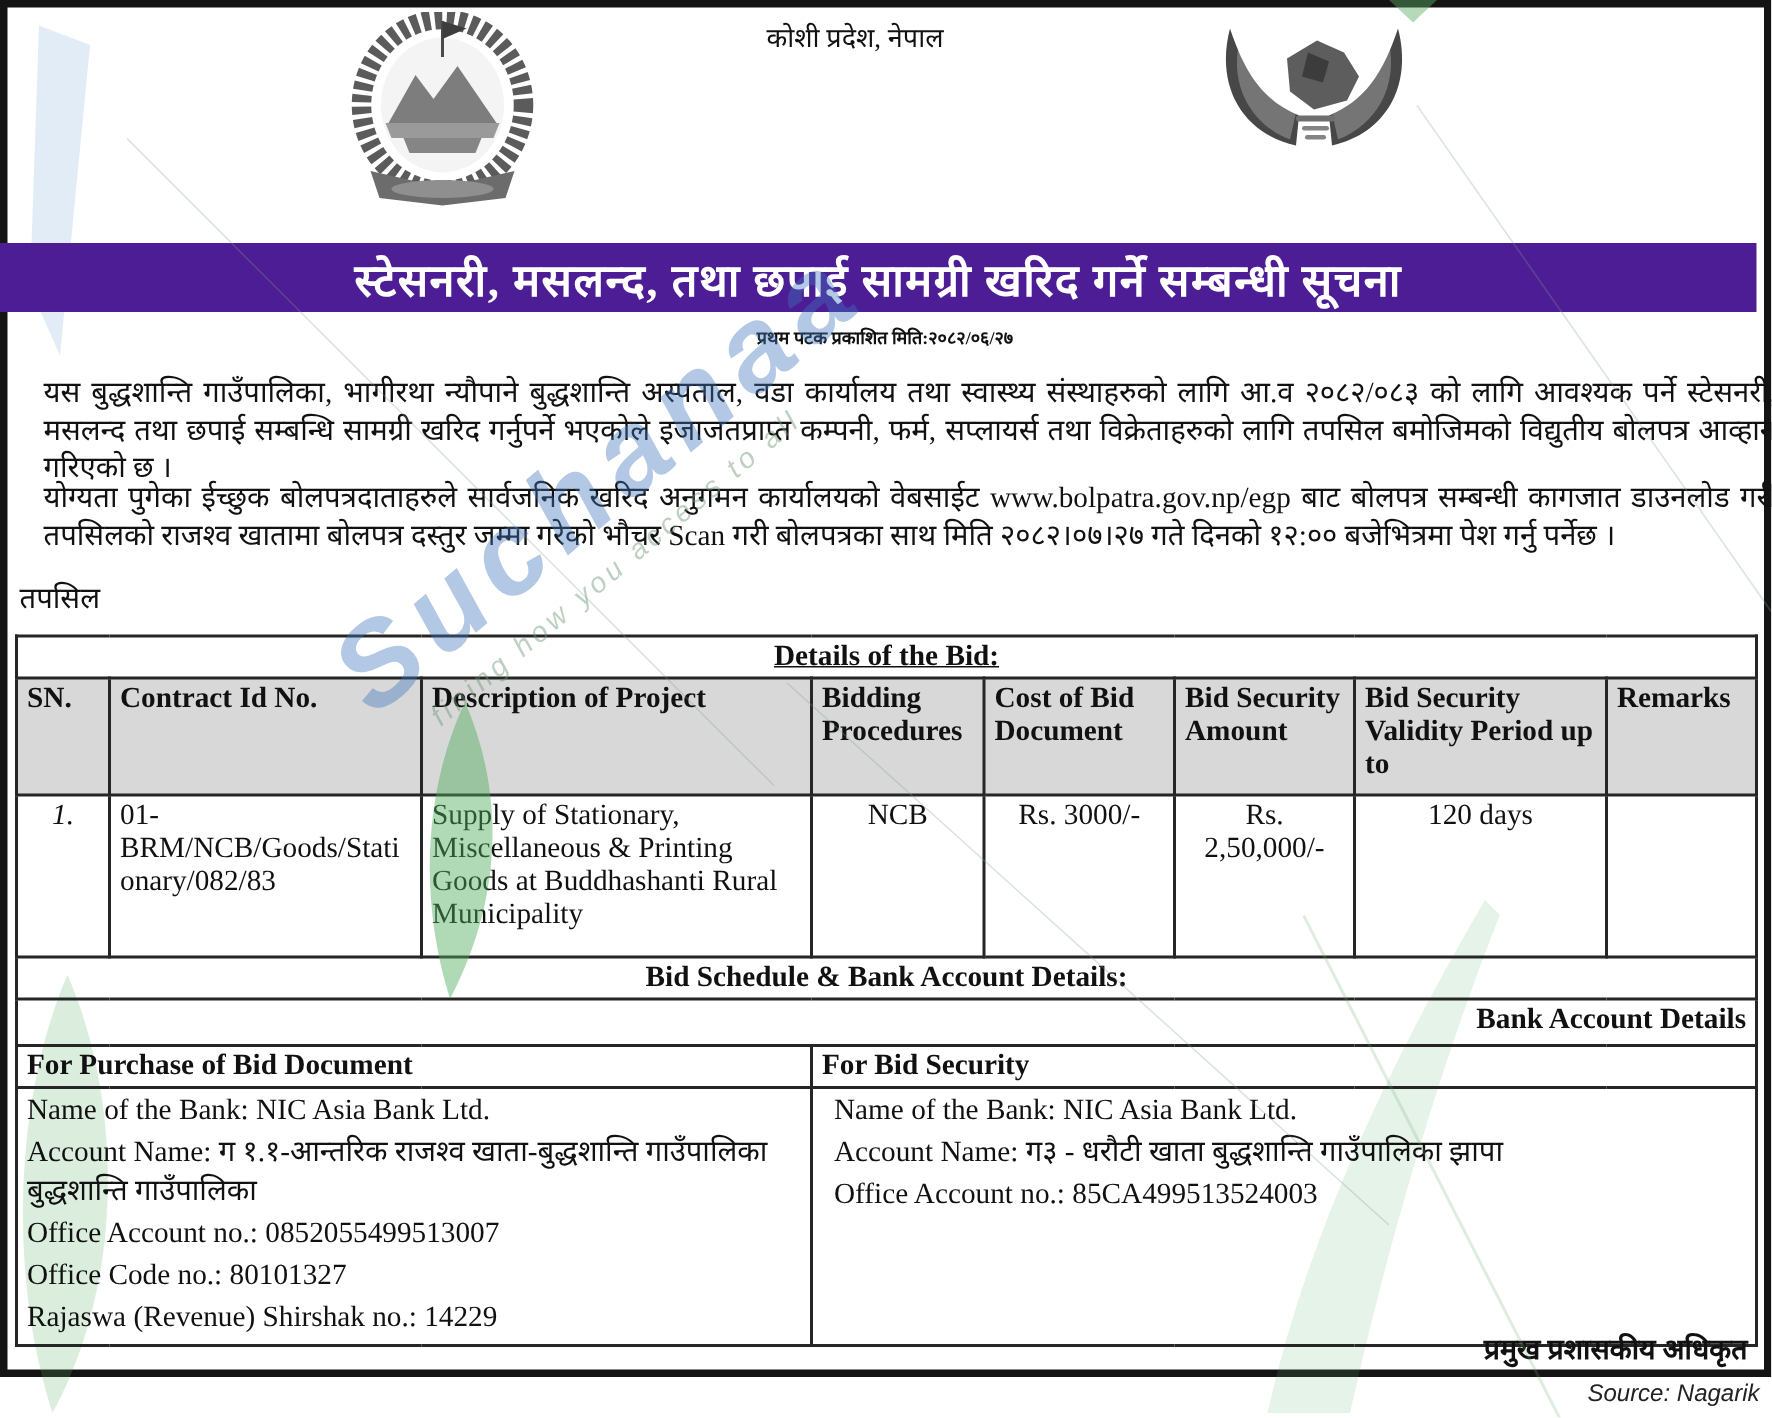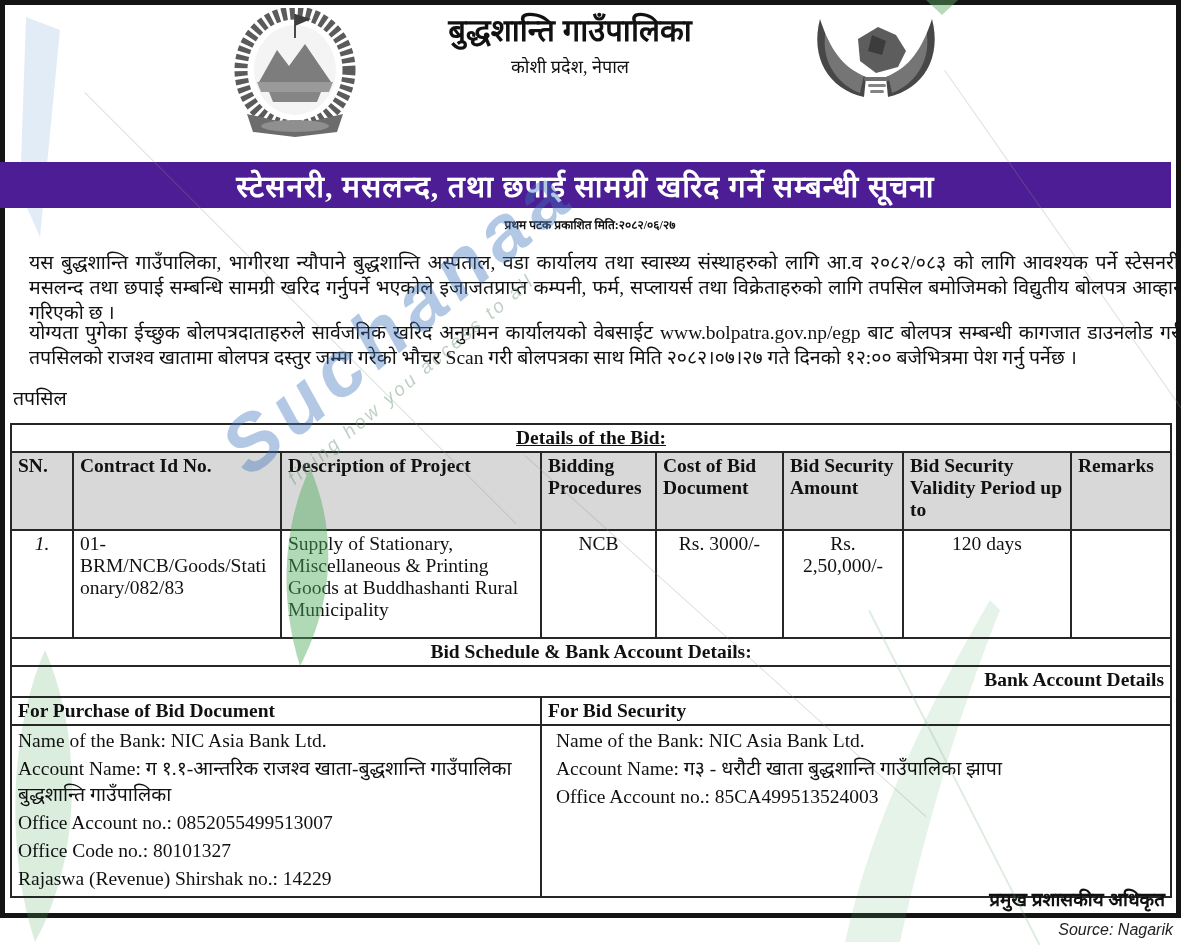--- a/index.html
+++ b/index.html
@@ -114,21 +114,20 @@
     <path d="M82 92 C118 84 136 52 126 14 C116 44 104 62 80 72 Z" fill="#474747"></path>
     <path d="M86 88 C112 78 126 52 120 24 C112 48 100 62 82 70 Z" fill="#ffffff" opacity="0.25"></path>
     <path d="M52 34 L72 22 L90 30 L100 46 L92 62 L70 68 L54 56 Z" fill="#5d5d5d"></path>
     <path d="M66 30 L80 36 L76 50 L62 46 Z" fill="#3c3c3c"></path>
     <rect x="58" y="72" width="26" height="4" rx="2" fill="#6f6f6f"></rect>
     <rect x="62" y="79" width="18" height="3" rx="1.5" fill="#848484"></rect>
     <rect x="64" y="85" width="14" height="3" rx="1.5" fill="#848484"></rect>
   </svg>
 
   <div class="head-center">
-    <div class="org-name">बुद्धशान्ति गाउँपालिका</div>
     <div class="addr">कोशी प्रदेश, नेपाल</div>
   </div>
 
   <div class="banner">
     <span>स्टेसनरी, मसलन्द, तथा छपाई सामग्री खरिद गर्ने सम्बन्धी सूचना</span>
   </div>
 
   <div class="published">प्रथम पटक प्रकाशित मिति:२०८२/०६/२७</div>
 
   <div class="para para1">यस बुद्धशान्ति गाउँपालिका, भागीरथा न्यौपाने बुद्धशान्ति अस्पताल, वडा कार्यालय तथा स्वास्थ्य संस्थाहरुको लागि आ.व २०८२/०८३ को लागि आवश्यक पर्ने स्टेसनरी, मसलन्द तथा छपाई सम्बन्धि सामग्री खरिद गर्नुपर्ने भएकोले इजाजतप्राप्त कम्पनी, फर्म, सप्लायर्स तथा विक्रेताहरुको लागि तपसिल बमोजिमको विद्युतीय बोलपत्र आव्हान गरिएको छ ।</div>

